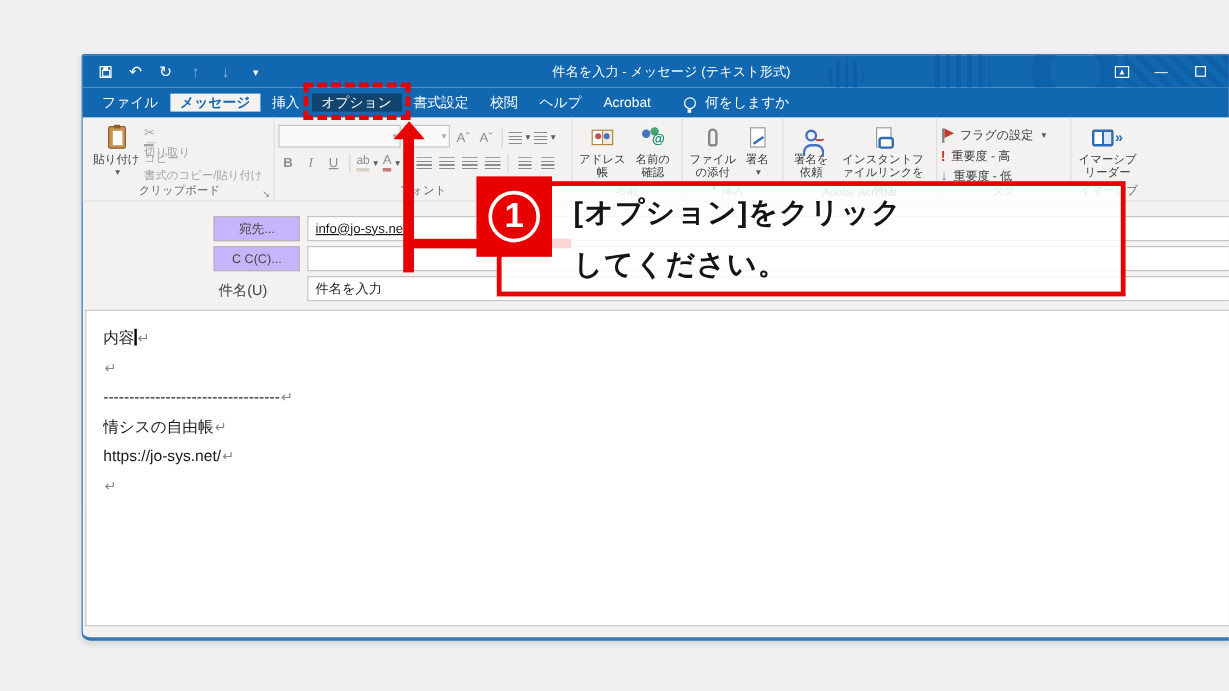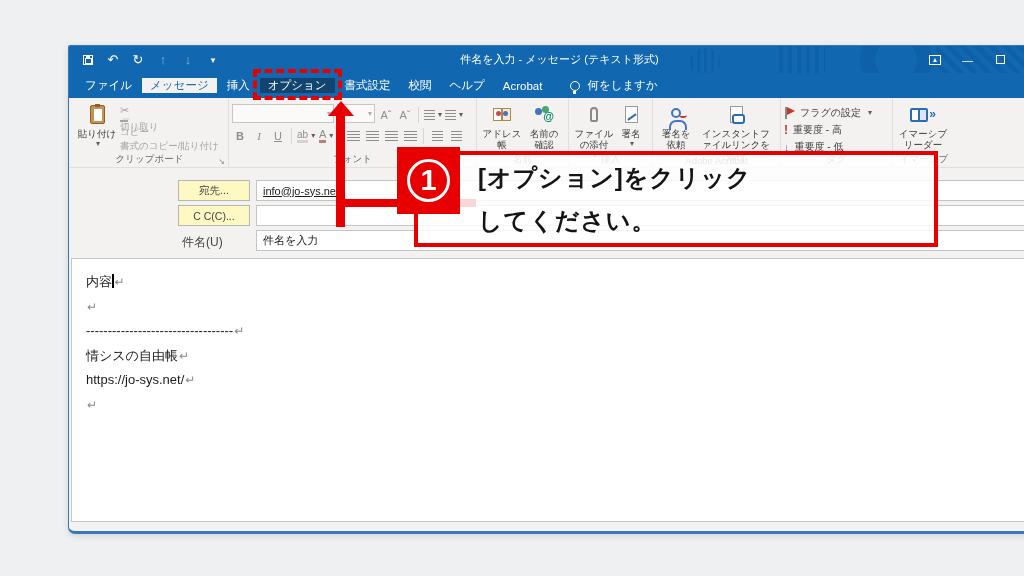--- a/index.html
+++ b/index.html
@@ -33,21 +33,21 @@
   .wc { width:33px; height:27px; display:flex; align-items:center; justify-content:center; color:#fff; font-size:12px; }
   .i-ribbonopts { width:12px; height:10px; border:1px solid #fff; position:relative; }
   .i-ribbonopts::after { content:""; position:absolute; left:3px; top:2px; border-left:2px solid transparent; border-right:2px solid transparent; border-bottom:4px solid #fff; }
   .i-min::before { content:"—"; font-size:11px; }
   .i-max { width:9px; height:9px; border:1px solid #fff; }
   .i-close::before { content:"×"; font-size:16px; }
 
   
   .tabrow { height:25px; background:#1168b0; display:flex; align-items:center; padding-left:8px; position:relative; }
   .tab { color:#fff; font-size:11.5px; padding:0 8px; margin-right:2px; display:flex; align-items:center; white-space:nowrap; }
-  .tab.selected { background:#f3f2f1; color:#1168b0; }
+  .tab.selected { background:#f3f2f1; color:#1168b0;font-weight:bold; }
   .tab.target { background:#11446e; position:relative; }
   .dashed-box { position:absolute; left:-7px; right:-7px; top:-9px; bottom:-7px; border:4px dashed #e80000; z-index:56; pointer-events:none; }
   .arrow-head { position:absolute; left:calc(100% - 7px); top:23px; width:0; height:0; border-left:13px solid transparent; border-right:13px solid transparent; border-bottom:15px solid #e80000; z-index:54; pointer-events:none; }
   .arrow-v { position:absolute; left:calc(100% + 1px); top:37px; width:9px; height:112px; background:#e80000; z-index:54; pointer-events:none; }
   .arrow-h { position:absolute; left:calc(100% + 5px); top:121px; width:136px; height:8px; background:#e80000; z-index:54; pointer-events:none; }
   .tellme { display:flex; align-items:center; color:#fff; font-size:11.5px; margin-left:18px; }
   .i-bulb { width:10px; height:10px; border:1.5px solid #fff; border-radius:50%; position:relative; margin-right:7px; }
   .i-bulb::after { content:""; position:absolute; left:2px; bottom:-4px; width:3px; height:3px; background:#fff; }
 
   
@@ -103,21 +103,21 @@
   .i-darr::before { content:"↓"; color:#4472c4; font-weight:bold; font-size:11px; }
   .tagrows { display:flex; flex-direction:column; gap:2px; padding-top:4px; }
   .tagrow { display:flex; align-items:center; gap:5px; font-size:10px; color:#3b3a39; height:15px; white-space:nowrap; }
   .i-openbook { display:inline-block; width:18px; height:14px; border:2px solid #2b6cb5; border-radius:2px; background:linear-gradient(to right,#fff 44%,#2b6cb5 44%,#2b6cb5 56%,#dbe7f5 56%); }
   .i-sound::before { content:"»"; color:#2b6cb5; font-weight:bold; font-size:12px; margin-left:1px; }
 
   
   .composer { position:absolute; top:123px; left:1px; right:1px; height:89px; background:#f3f2f1; }
   .sendbtn { position:absolute; left:9px; top:12px; width:64px; height:71px; background:#fff; border:1px solid #c8c6c4; display:flex; flex-direction:column; align-items:center; justify-content:center; gap:5px; font-size:11px; color:#444; }
   .i-env::before { content:"✉"; font-size:17px; color:#8a8886; }
-  .fieldbtn { position:absolute; width:72px; height:21px; background:#fef9c3; border:1px solid #b8b6b4; font-size:10.5px; color:#444; display:flex; align-items:center; justify-content:center; }
+  .fieldbtn { position:absolute; width:72px; height:21px; background:#c4b5fd; border:1px solid #b8b6b4; font-size:10.5px; color:#444; display:flex; align-items:center; justify-content:center; }
   .fbr1 { left:108px; top:11px; } .fbr2 { left:108px; top:36px; }
   .sublabel { position:absolute; left:112px; top:65px; font-size:12px; color:#444; }
   .fieldinput { position:absolute; left:186px; right:18px; height:21px; background:#fff; border:1px solid #c6c4c2; font-size:11px; color:#1b1a19; display:flex; align-items:center; padding-left:6px; }
   .fi1 { top:11px; } .fi2 { top:36px; } .fi3 { top:61px; }
   .fi1 span { text-decoration:underline; }
 
   
   .msgbody { position:absolute; top:212px; left:2px; right:2px; bottom:9px; background:#fff; border:1px solid #c8c6c4; padding:11px 14px; }
   .bline { font-size:13px; line-height:24.5px; color:#1b1a19; white-space:pre; }
   .ret { color:#8a8886; font-size:12px; margin-left:1px; }

